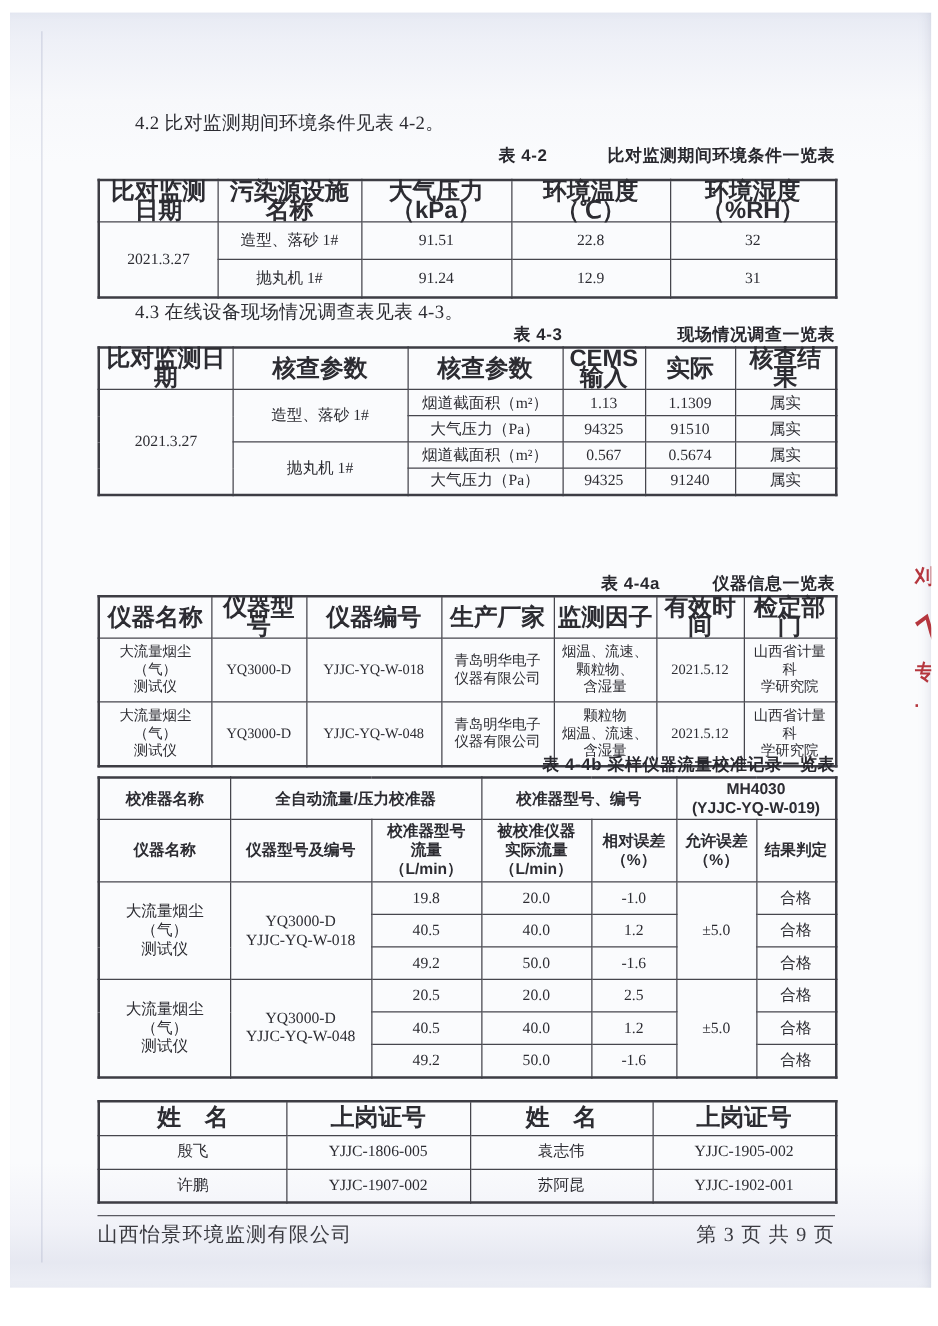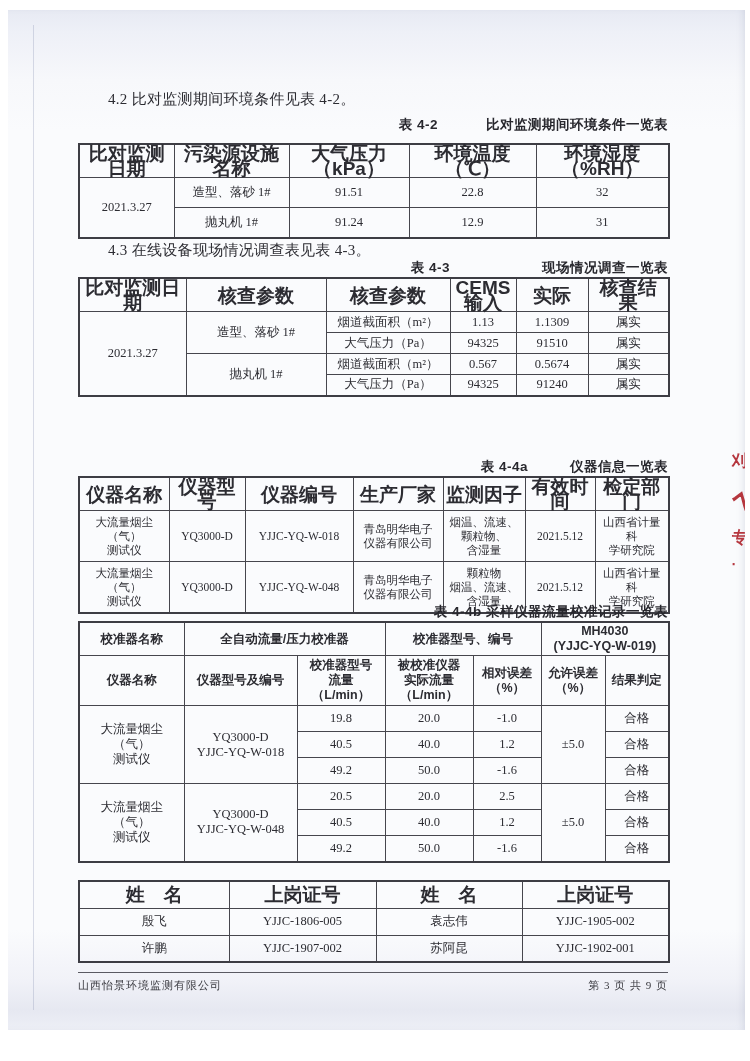--- a/index.html
+++ b/index.html
@@ -34,21 +34,21 @@
   .t42 tr.hdr { height:30px; } .t42 tr.row { height:30px; }
   .t43 tr.hdr { height:26px; } .t43 tr.row { height:21px; }
   .t44a tr.hdr { height:25px; } .t44a tr.row { height:51px; }
   .t44a td { font-size:11.5px; line-height:14px; }
   .t44b tr.hdr1 { height:32px; } .t44b tr.hdr2 { height:50px; }
   .t44b tr.row { height:26px; } .t44b th { font-size:12.5px; }
   .t44c tr.hdr { height:27px; } .t44c tr.row { height:27px; }
   .footer { position:absolute; left:0; top:962px; width:590px;
     border-top:1.5px solid #5a5a62; padding-top:5px;
     display:flex; justify-content:space-between;
-    font-size:11px; color:#3a3a40; letter-spacing:1px; }
+    font-size:16px; color:#3a3a40; letter-spacing:1px; }
   .stamp { position:absolute; right:0; top:438px; width:20px; height:185px;
     overflow:hidden; font-family:"Liberation Sans", sans-serif; font-weight:bold; }
   .stamp span { display:block; margin-left:7px; transform:scaleY(1.1); }
   .frag1 { font-size:15px; margin-top:4px; }
   .frag2 { font-size:28px; margin-top:18px; }
   .frag3 { font-size:15px; margin-top:2px; }
   .frag4 { font-size:8px; margin-top:12px; }
   .gap42 { width:48px; } .gap43 { width:92px; } .gap44a { width:42px; }
 </style>
 </head>

